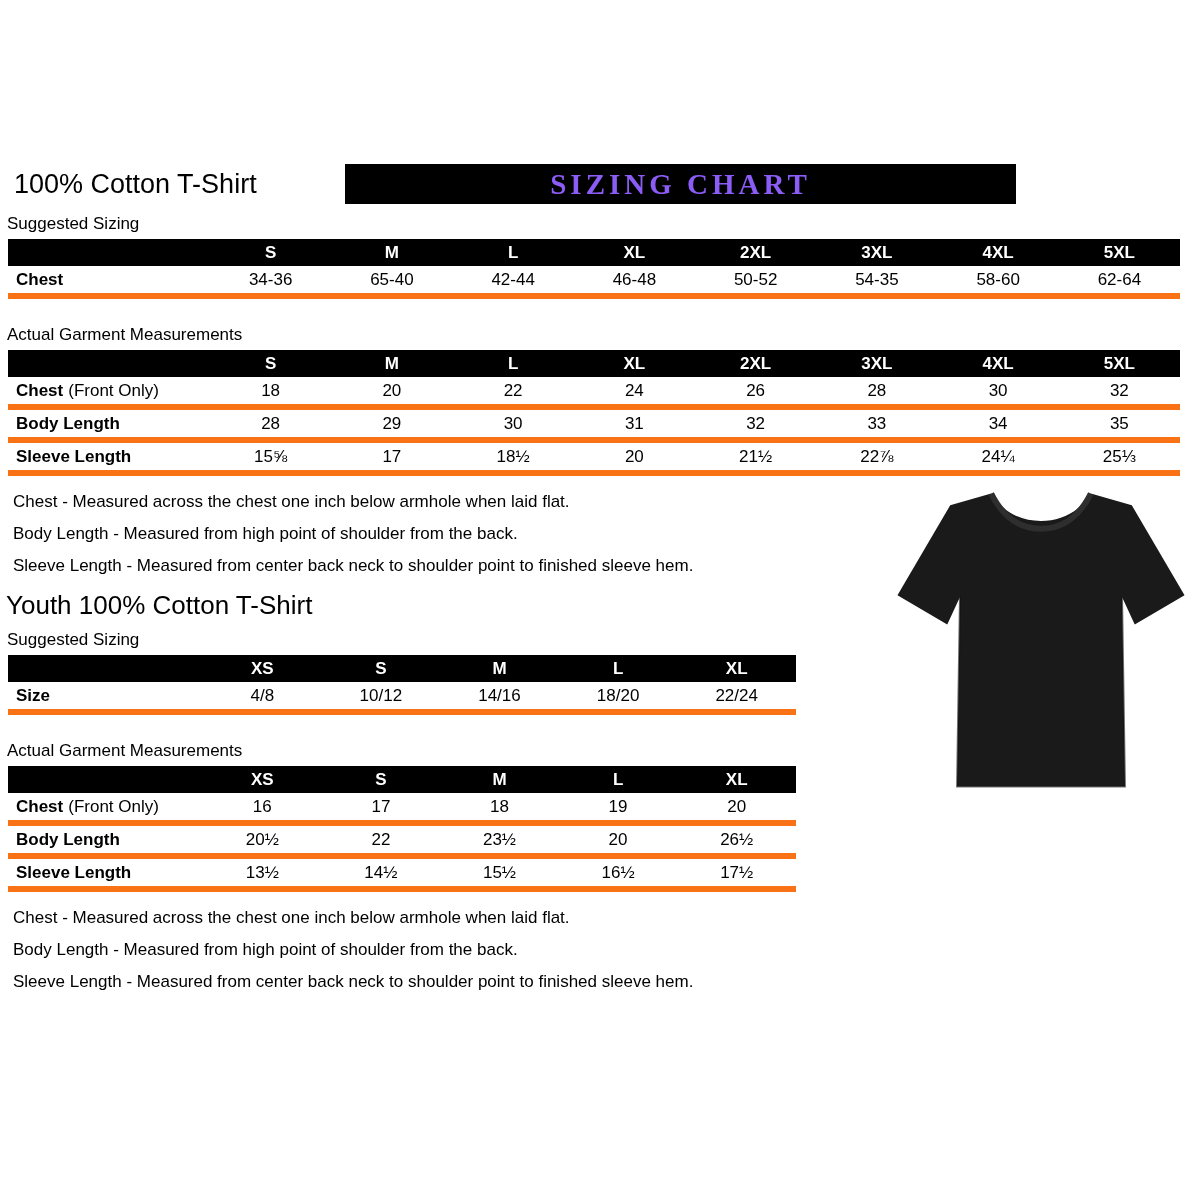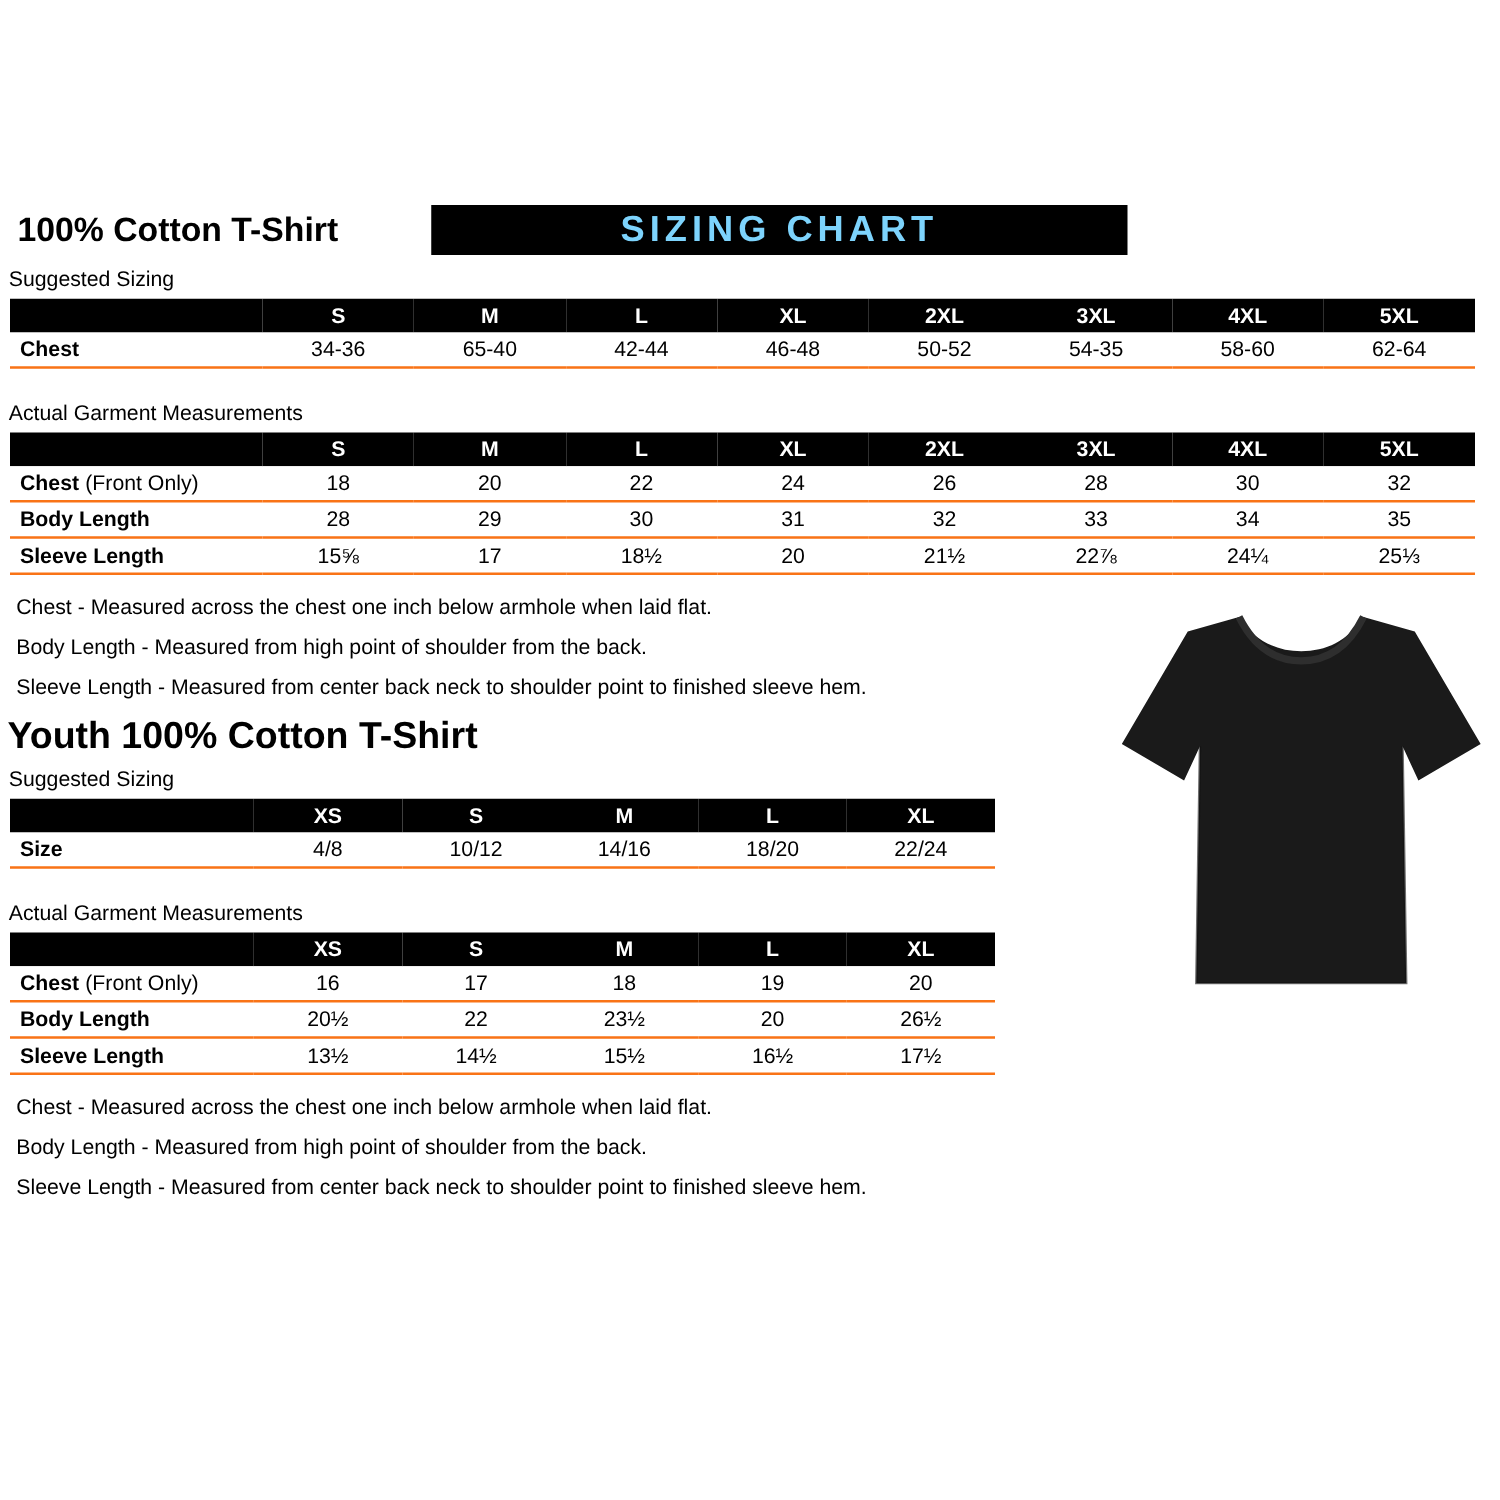--- a/index.html
+++ b/index.html
@@ -1,45 +1,45 @@
 <!DOCTYPE html>
 <html><head>
 <meta charset="utf-8">
 <style>
   html,body{margin:0;padding:0;}
   body{
     width:1200px;height:1200px;background:#ffffff;color:#000;
     font-family:"Liberation Sans",sans-serif;position:relative;overflow:hidden;
   }
   .header-row{display:flex;align-items:stretch;margin:164px 0 0 0;height:40px;}
-  .page-title{font-size:27px;line-height:40px;margin-left:14px;width:331px;flex:0 0 auto;font-weight:bold;}
+  .page-title{font-size:27px;line-height:40px;margin-left:14px;width:331px;flex:0 0 auto;}
   .banner{
-    width:557px;background:#000;color:#7dd3fc;display:flex;align-items:center;
-    justify-content:center;font-size:29px;font-weight:bold;letter-spacing:4px;
+    width:671px;background:#000;color:#8b5cf6;display:flex;align-items:center;
+    justify-content:center;font-size:29px;font-weight:bold;letter-spacing:4px;font-family:Liberation Serif, serif;
   }
   .section-label{font-size:17px;margin:10px 0 5px 7px;}
   .mt-lg{margin-top:26px;}
   table.size-table{border-collapse:collapse;table-layout:fixed;margin-left:8px;}
   table.adult{width:1172px;}
   table.youth{width:788px;}
   .size-table th{
     background:#000;color:#fff;font-size:17px;font-weight:bold;
     padding:4px 2px;text-align:center;line-height:19px;
   }
   .size-table td{
     font-size:17px;text-align:center;padding:4px 2px;line-height:19px;
-    border-bottom:2px solid #f97316;background:#fff;
+    border-bottom:6px solid #f97316;background:#fff;
   }
   .size-table td.lbl{text-align:left;padding-left:8px;font-weight:bold;}
   .size-table td .note{font-weight:normal;margin-left:5px;margin-top:20px;}
   col.c-lbl-adult{width:202px;}
   col.c-lbl-youth{width:195px;}
   .notes{margin:16px 0 0 13px;}
   .notes .note-line{font-size:17px;margin-bottom:12px;}
-  .youth-title{font-size:30px;font-weight:bold;margin:14px 0 0 6px;line-height:30px;}
+  .youth-title{font-size:26px;font-weight:normal;margin:14px 0 0 6px;line-height:30px;}
   .tshirt{position:absolute;left:893px;top:476px;width:296px;height:332px;}
   .tshirt svg{width:100%;height:100%;display:block;}
 </style>
 </head>
 <body>
 
 <div class="header-row">
   <div class="page-title">100% Cotton T-Shirt</div>
   <div class="banner">SIZING CHART</div>
 </div>

